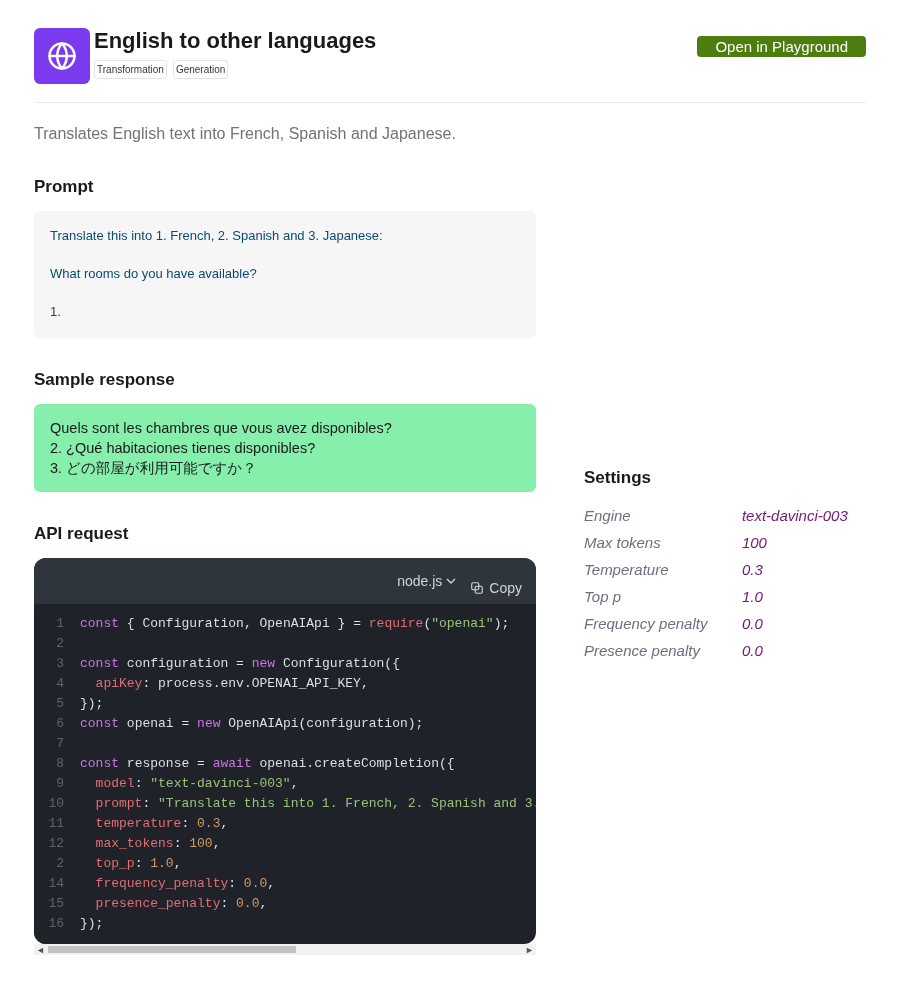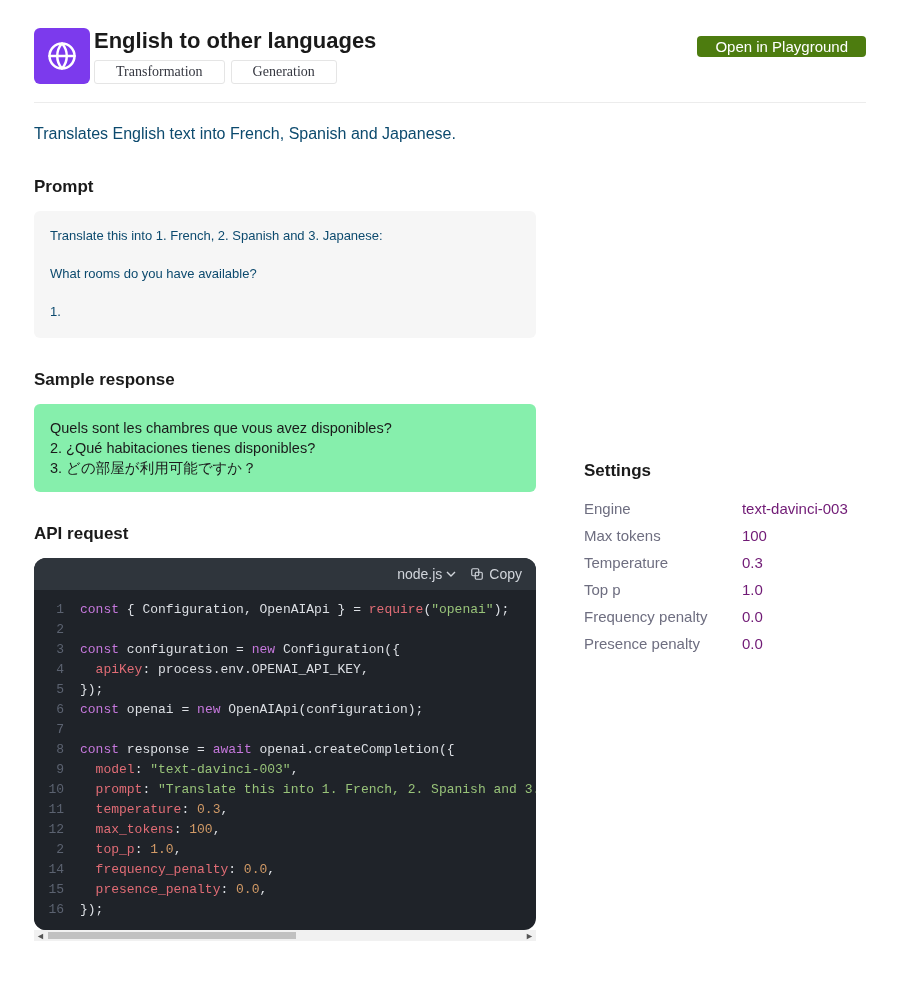--- a/index.html
+++ b/index.html
@@ -34,43 +34,42 @@
   }
   .icon-box svg { width: 30px; height: 30px; }
   .title {
     font-size: 22px;
     font-weight: 700;
     color: #1a1a1a;
     margin-bottom: 6px;
   }
   .tags { display: flex; gap: 6px; }
   .tag {
-    font-size: 14px;
+    font-size: 10px;
     border: 1px solid #e5e5e5;
-    padding: 3px 21px;
+    padding: 3px 2px;
     border-radius: 3px;
     color: #353740;
     background: #fff;
-    font-family: Liberation Serif, serif;
   }
   .open-btn {
     background: #4d7c0f;
     color: #fff;
     border: none;
     padding: 2px 18px;
     font-size: 15px;
     font-weight: 500;
     border-radius: 4px;
     cursor: pointer;
     margin-top: 8px;
   }
   .description {
     margin-top: 22px;
     font-size: 16px;
-    color: #0c4a6e;
+    color: #737373;
   }
   .columns {
     display: flex;
     gap: 48px;
     margin-top: 34px;
     align-items: center;
   }
   .col-left { width: 502px; }
   .col-right { flex: 1; }
   .section-title {
@@ -91,40 +90,40 @@
   .response-box {
     background: #86efac;
     border-radius: 6px;
     padding: 14px 16px;
     font-size: 14.5px;
     line-height: 1.4;
     color: #1a1a1a;
   }
   .section + .section { margin-top: 32px; }
   .settings-table { width: 100%; font-size: 15px; border-collapse: collapse;}
-  .settings-table td { padding: 5px 0; }
+  .settings-table td { padding: 5px 0; font-style: italic; }
   .settings-table td.label-cell { color: #6e6e80; width: 56%; }
   .settings-table td.value-cell { color: #701a75; }
   .code-wrap {
     border-radius: 12px;
     overflow: hidden;
     background: #1f2329;
   }
   .code-header {
     background: #2f353c;
     display: flex;
     justify-content: flex-end;
     align-items: center;
     gap: 14px;
     padding: 8px 14px;
     font-size: 14px;
     color: #d1d5db;
   }
   .lang-sel { display: flex; align-items: center; gap: 4px; cursor: pointer;}
-  .copy-btn { display: flex; align-items: center; gap: 5px; cursor: pointer; color:#d1d5db; }
+  .copy-btn { display: flex; align-items: center; gap: 5px; cursor: pointer; color:#d1d5db;margin-top:14px; }
   .code-body {
     display: flex;
     font-family: "SFMono-Regular", Consolas, "Liberation Mono", Menlo, monospace;
     font-size: 13px;
     line-height: 20px;
     overflow-x: auto;
   }
   .gutter {
     background: #1f2329;
     padding: 10px 8px 10px 12px;

